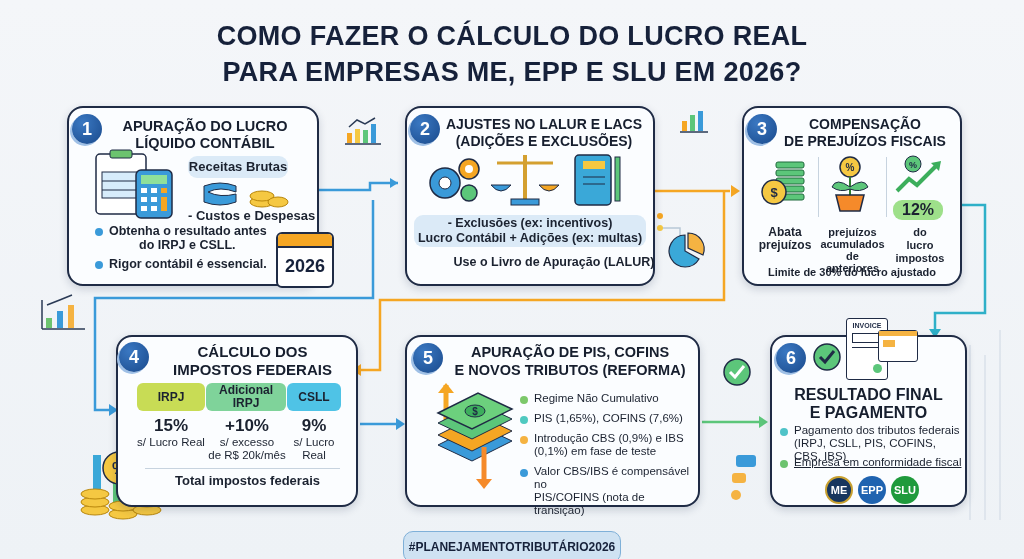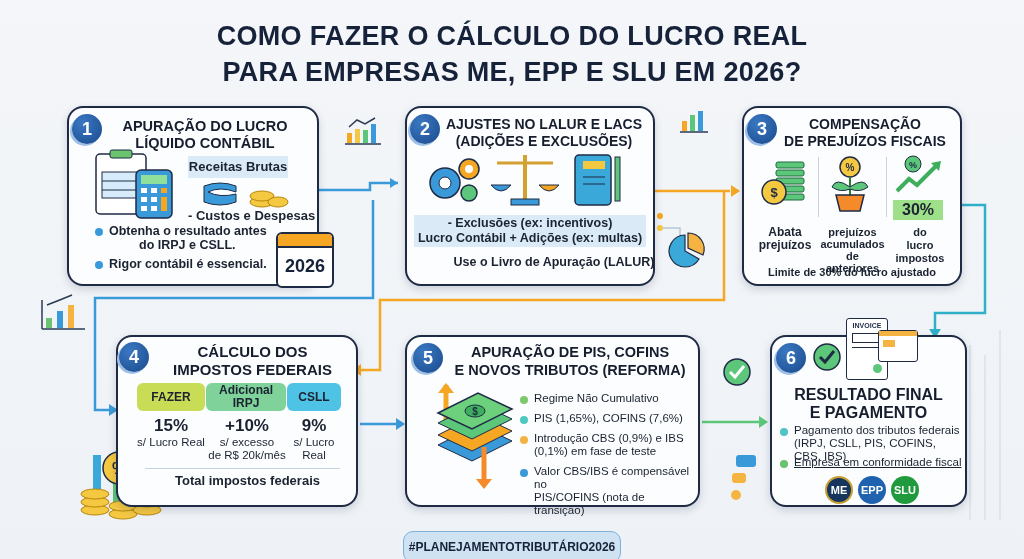--- a/index.html
+++ b/index.html
@@ -24,21 +24,21 @@
     position: absolute; width: 30px; height: 30px; border-radius: 50%;
     background: radial-gradient(circle at 35% 30%, #3a78c2, #1a4a8c);
     color: #fff; font-weight: 700; font-size: 18px;
     display: flex; align-items: center; justify-content: center;
     box-shadow: -2px 2px 0 #9fc0e6;
   }
   .card-title {
     position: absolute; text-align: center; font-weight: 700; color: #161e2e;
   }
   .pill {
-    position: absolute; background: #dbeaf7; border-radius: 0;
+    position: absolute; background: #dbeaf7; border-radius: 9px;
     text-align: center; font-weight: 700; color: #1b2230;
   }
   .txt { position: absolute; color: #1b2230; }
   .bullet { position: absolute; display: flex; align-items: flex-start; gap: 6px; font-size: 12.5px; font-weight: 700; }
   .dot { width: 8px; height: 8px; border-radius: 50%; flex-shrink: 0; margin-top: 4px; }
   .tax-head {
     position: absolute; border-radius: 6px; text-align: center;
     font-weight: 700; font-size: 12px; display: flex; align-items: center; justify-content: center;
   }
   .tax-val { position: absolute; text-align: center; }
@@ -236,21 +236,21 @@
   <path d="M22 30 Q8 20 4 30 Q12 36 22 32" fill="#5cc67a" stroke="#1f2b45"></path>
   <path d="M22 30 Q36 20 40 30 Q32 36 22 32" fill="#5cc67a" stroke="#1f2b45"></path>
   <path d="M8 38 H36 L32 54 H12 Z" fill="#f58a2a" stroke="#1f2b45" stroke-width="1.5"></path>
 </svg>
 <svg width="50" height="40" style="left:895px;top:155px;">
   <circle cx="18" cy="9" r="8" fill="#5cc67a" stroke="#1f2b45"></circle>
   <text x="18" y="13" text-anchor="middle" font-size="9" font-weight="700" fill="#1f2b45" font-family="Liberation Sans, sans-serif">%</text>
   <polyline points="2,36 14,24 22,30 42,10" fill="none" stroke="#3cae5c" stroke-width="4"></polyline>
   <path d="M46 6 L36 8 L44 16 Z" fill="#3cae5c"></path>
 </svg>
-<div class="pill" style="left:893px;top:200px;width:50px;height:20px;background:#9ee08a;font-size:16px;line-height:20px;">30%</div>
+<div class="pill" style="left:893px;top:200px;width:50px;height:20px;background:#9ee08a;font-size:16px;line-height:20px;">12%</div>
 <div style="position:absolute;left:818px;top:157px;width:1px;height:60px;background:#c7d3df;"></div>
 <div style="position:absolute;left:886px;top:157px;width:1px;height:60px;background:#c7d3df;"></div>
 <div class="txt" style="left:750px;top:226px;width:70px;text-align:center;font-size:12px;font-weight:700;line-height:13px;">
   <div>Abata</div>
   <div>prejuízos</div>
 </div>
 <div class="txt" style="left:815px;top:226px;width:75px;text-align:center;font-size:11px;font-weight:700;line-height:12px;">
   <div>prejuízos</div>
   <div>acumulados de</div>
   <div>anteriores</div>
@@ -260,21 +260,21 @@
   <div>lucro impostos</div>
 </div>
 <div class="txt" style="left:742px;top:266px;width:220px;text-align:center;font-size:11px;font-weight:700;">Limite de 30% do lucro ajustado</div>
 
 <div class="card" style="left:116px;top:335px;width:242px;height:172px;"></div>
 <div class="badge" style="left:119px;top:342px;">4</div>
 <div class="card-title" style="left:155px;top:343px;width:195px;font-size:15px;line-height:18px;">
   <div>CÁLCULO DOS</div>
   <div>IMPOSTOS FEDERAIS</div>
 </div>
-<div class="tax-head" style="left:137px;top:383px;width:68px;height:28px;background:#c8dc55;">FAZER</div>
+<div class="tax-head" style="left:137px;top:383px;width:68px;height:28px;background:#c8dc55;">IRPJ</div>
 <div class="tax-head" style="left:206px;top:383px;width:80px;height:28px;background:#7fd39a;line-height:13px;padding:0 12px;">Adicional IRPJ</div>
 <div class="tax-head" style="left:287px;top:383px;width:54px;height:28px;background:#4fc3e6;">CSLL</div>
 <div class="tax-val" style="left:133px;top:416px;width:76px;">
   <div class="big">15%</div>
   <div class="small">s/ Lucro Real</div>
 </div>
 <div class="tax-val" style="left:208px;top:416px;width:78px;">
   <div class="big">+10%</div>
   <div class="small">s/ excesso</div>
   <div class="small">de R$ 20k/mês</div>

